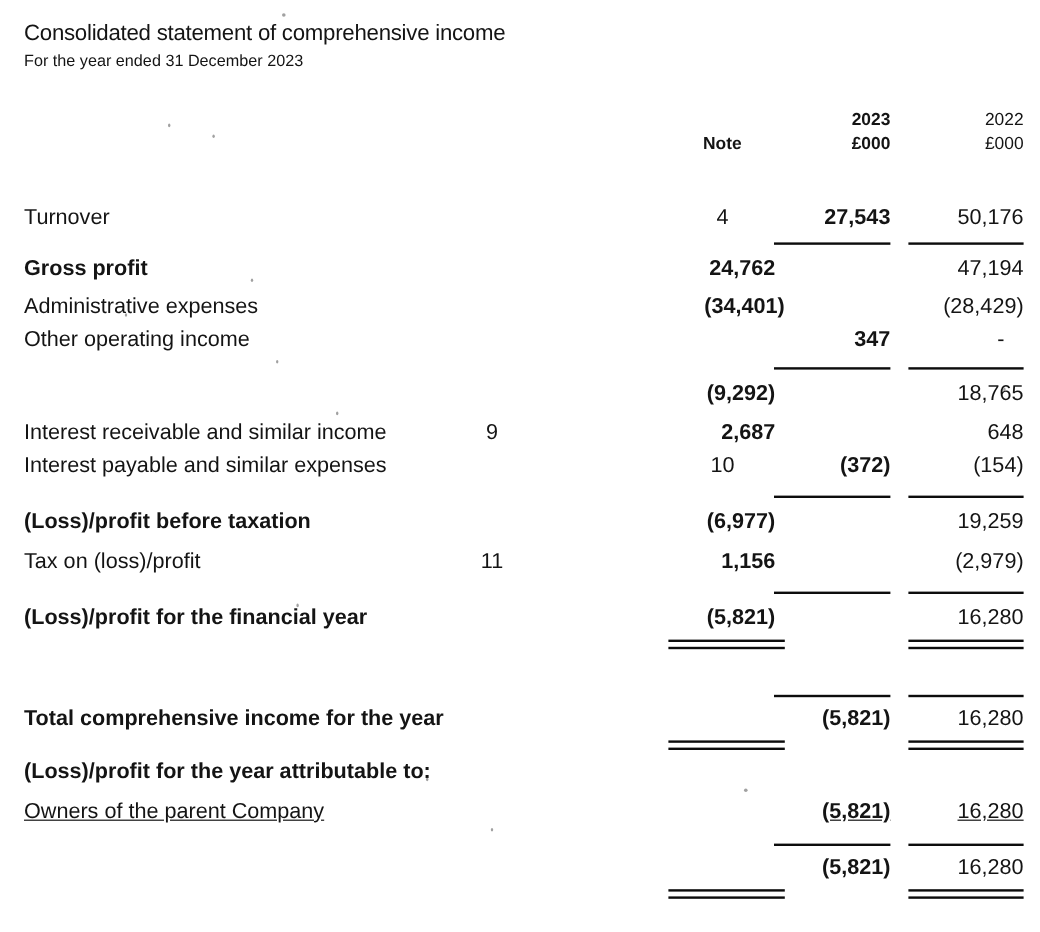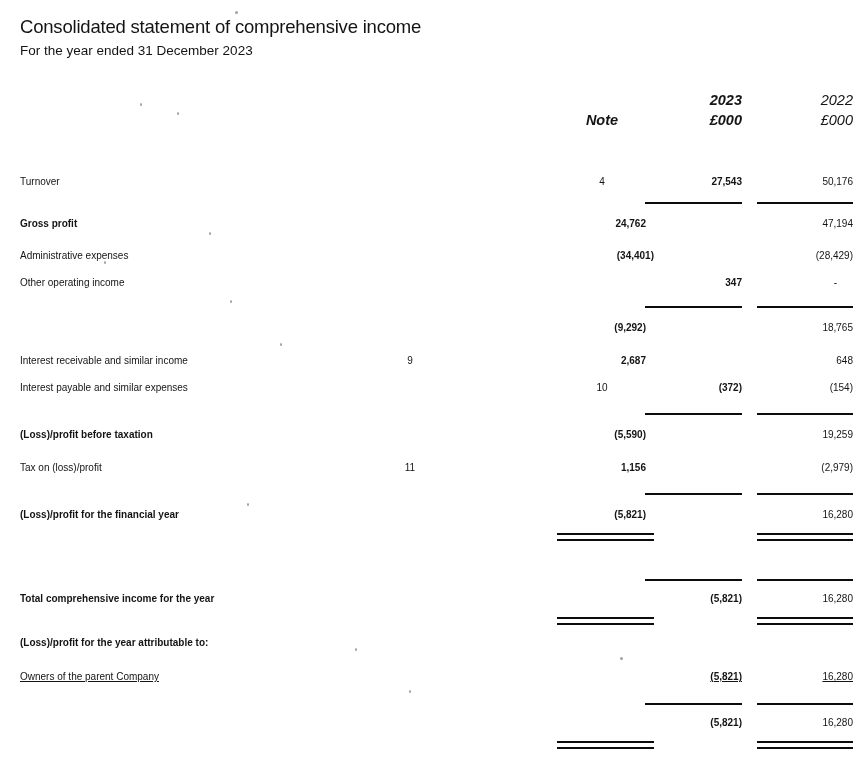--- a/index.html
+++ b/index.html
@@ -25,22 +25,22 @@
     line-height: 18px;
     margin-top: 4px;
   }
 
   
   .grid {
     display: grid;
     grid-template-columns: 1fr 40px 23px 97px 15px 96px;
     align-items: center;
   }
-  .row { height: 27px; font-size: 10px; }
-  .hrow { height: 20px; font-size: 14.5px; font-style: italic; }
+  .row { height: 27px; font-size: 18px; }
+  .hrow { height: 20px; font-size: 14.5px; }
 
   .c-label { grid-column: 1; white-space: nowrap; }
   .c-note  { grid-column: 2; text-align: center; }
   .c-cur   { grid-column: 4; text-align: right; font-weight: 700; }
   .c-pri   { grid-column: 6; text-align: right; }
   .b { font-weight: 700; }
   .dash { padding-right: 16px; }
 
   
   .rule .c-cur, .rule .c-pri {
@@ -155,21 +155,21 @@
   </div>
 
   <div class="grid rule mt-rule3">
       <span class="c-cur"></span>
       <span class="c-pri"></span>
     </div>
 
   <div class="grid row mt-after">
     <span class="c-label b">(Loss)/profit before taxation</span>
     <span class="c-note"></span>
-    <span class="c-cur">(5,590)</span>
+    <span class="c-cur">(6,977)</span>
     <span class="c-pri">19,259</span>
   </div>
 
   <div class="grid row mt-after">
     <span class="c-label">Tax on (loss)/profit</span>
     <span class="c-note">11</span>
     <span class="c-cur">1,156</span>
     <span class="c-pri">(2,979)</span>
   </div>
 

